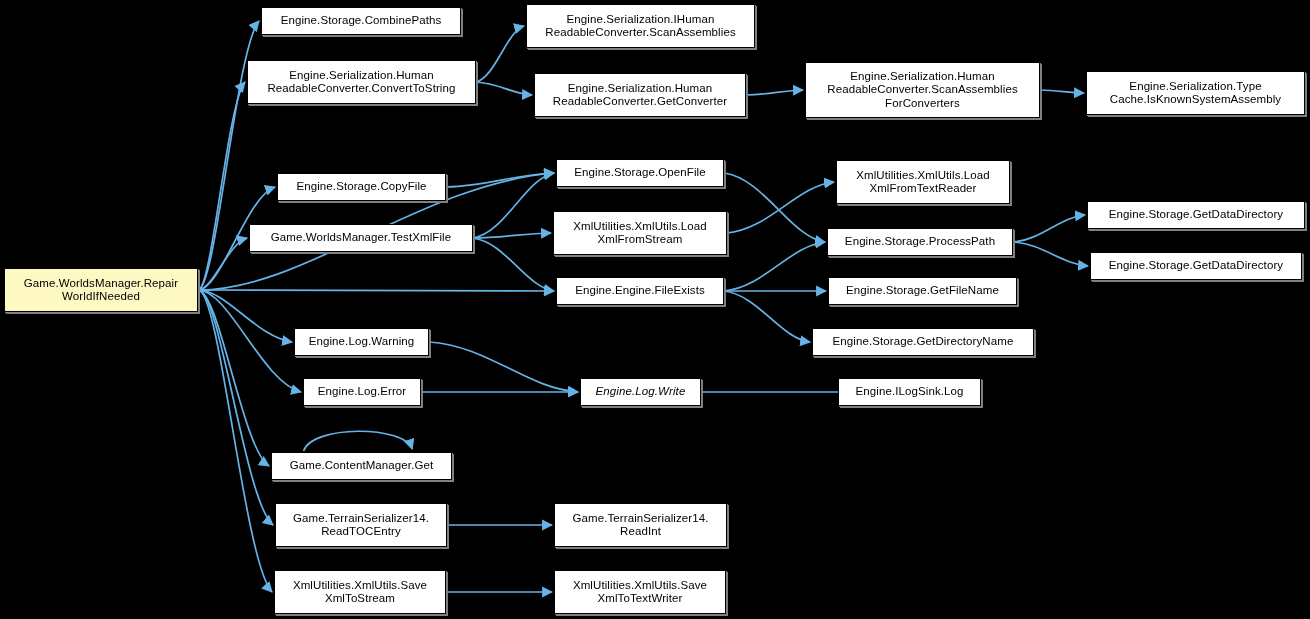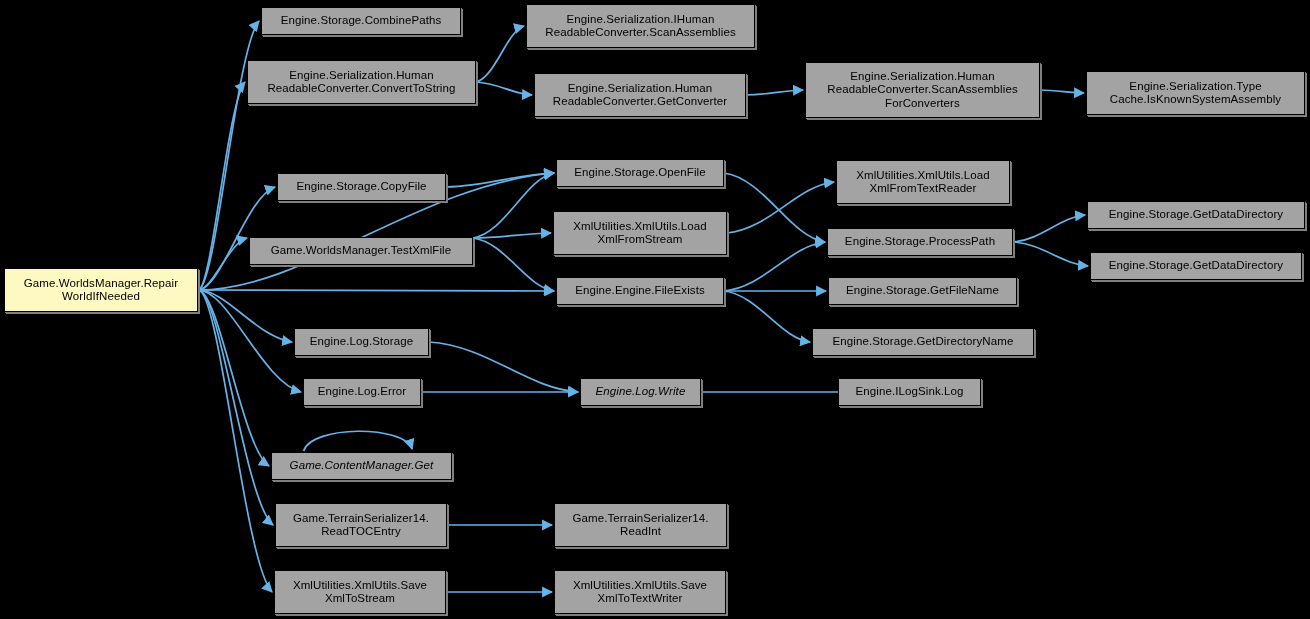--- a/index.html
+++ b/index.html
@@ -1,19 +1,19 @@
 <!DOCTYPE html>
 <html><head>
 <meta charset="utf-8">
 <style>
   html,body{margin:0;padding:0;background:#000;}
   #canvas{position:relative;width:1310px;height:619px;background:#000;overflow:hidden;
           font-family:"Liberation Sans","DejaVu Sans",sans-serif;}
   svg#edges{position:absolute;left:0;top:0;width:1310px;height:619px;}
-  .node{position:absolute;box-sizing:border-box;background:#a3a3a3;
+  .node{position:absolute;box-sizing:border-box;background:#ffffff;
         border:1px solid #000;
         box-shadow:1px 1px 0 0 #808080, 2px 2px 0 0 #808080;
         display:flex;align-items:center;justify-content:center;text-align:center;
         color:#000;font-size:11.5px;line-height:13.5px;letter-spacing:0.1px;}
   .node.root{background:#fef9c3;}
   .node span{display:block;padding:0 3px;white-space:pre-line;}
 </style>
 </head>
 <body>
 
@@ -84,21 +84,21 @@
 ReadableConverter.ScanAssemblies
 ForConverters</span>
       </div>
       <div class="node" style="left: 1086px; top: 71px; width: 219px; height: 44px;">
         <span>Engine.Serialization.Type
 Cache.IsKnownSystemAssembly</span>
       </div>
       <div class="node" style="left: 277px; top: 173px; width: 169px; height: 28px;">
         <span>Engine.Storage.CopyFile</span>
       </div>
-      <div class="node" style="left: 249px; top: 224px; width: 224px; height: 28px; margin-top: 13px;">
+      <div class="node" style="left: 249px; top: 224px; width: 224px; height: 28px;">
         <span>Game.WorldsManager.TestXmlFile</span>
       </div>
       <div class="node" style="left: 556px; top: 159px; width: 168px; height: 28px;">
         <span>Engine.Storage.OpenFile</span>
       </div>
       <div class="node" style="left: 553px; top: 211px; width: 174px; height: 44px;">
         <span>XmlUtilities.XmlUtils.Load
 XmlFromStream</span>
       </div>
       <div class="node" style="left: 556px; top: 277px; width: 168px; height: 28px;">
@@ -117,32 +117,32 @@
       <div class="node" style="left: 812px; top: 328px; width: 222px; height: 28px;">
         <span>Engine.Storage.GetDirectoryName</span>
       </div>
       <div class="node" style="left: 1087px; top: 201px; width: 218px; height: 28px;">
         <span>Engine.Storage.GetDataDirectory</span>
       </div>
       <div class="node" style="left: 1090px; top: 252px; width: 212px; height: 28px;">
         <span>Engine.Storage.GetDataDirectory</span>
       </div>
       <div class="node" style="left: 294px; top: 328px; width: 135px; height: 28px;">
-        <span>Engine.Log.Storage</span>
+        <span>Engine.Log.Warning</span>
       </div>
       <div class="node" style="left: 303px; top: 378px; width: 118px; height: 28px;">
         <span>Engine.Log.Error</span>
       </div>
       <div class="node" style="left: 580px; top: 378px; width: 121px; height: 28px; font-style: italic;">
         <span>Engine.Log.Write</span>
       </div>
       <div class="node" style="left: 838px; top: 378px; width: 143px; height: 28px;">
         <span>Engine.ILogSink.Log</span>
       </div>
-      <div class="node" style="left: 271px; top: 452px; width: 181px; height: 28px; font-style: italic;">
+      <div class="node" style="left: 271px; top: 452px; width: 181px; height: 28px;">
         <span>Game.ContentManager.Get</span>
       </div>
       <div class="node" style="left: 275px; top: 503px; width: 172px; height: 44px;">
         <span>Game.TerrainSerializer14.
 ReadTOCEntry</span>
       </div>
       <div class="node" style="left: 554px; top: 503px; width: 173px; height: 44px;">
         <span>Game.TerrainSerializer14.
 ReadInt</span>
       </div>

